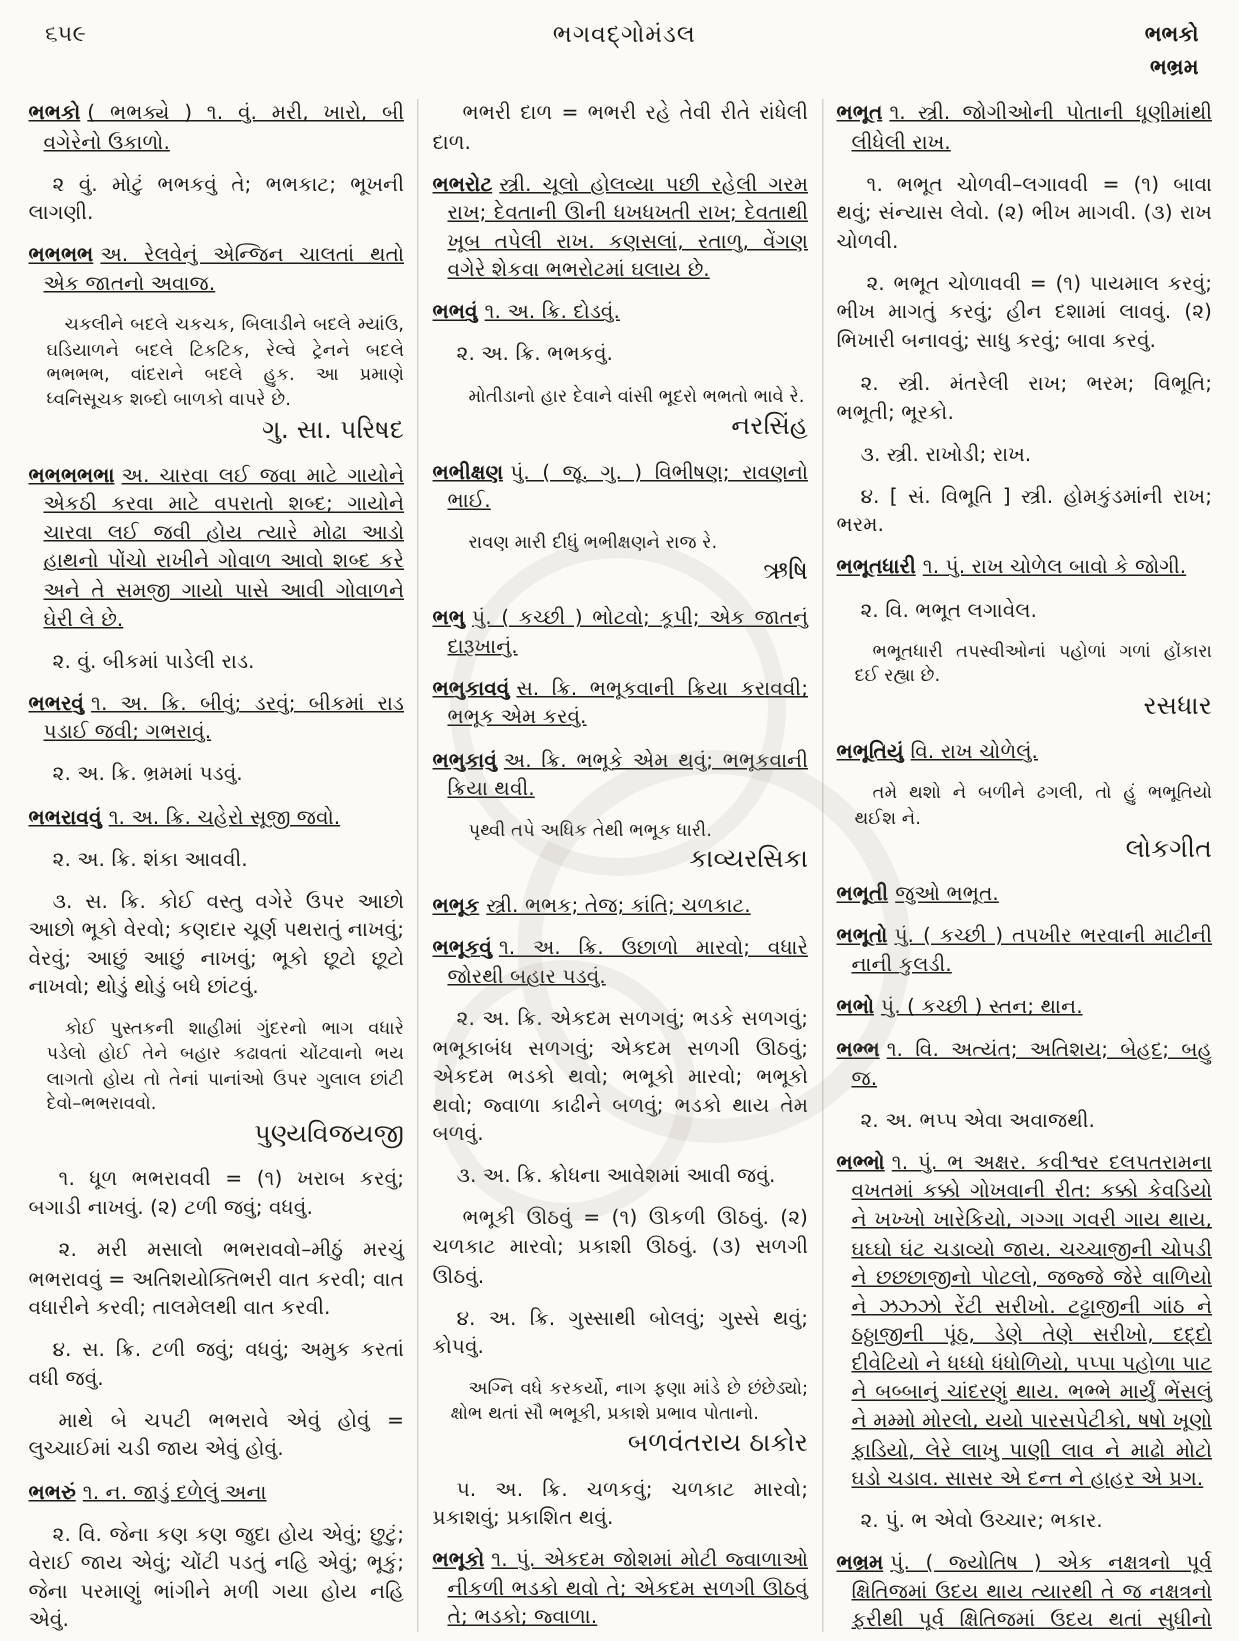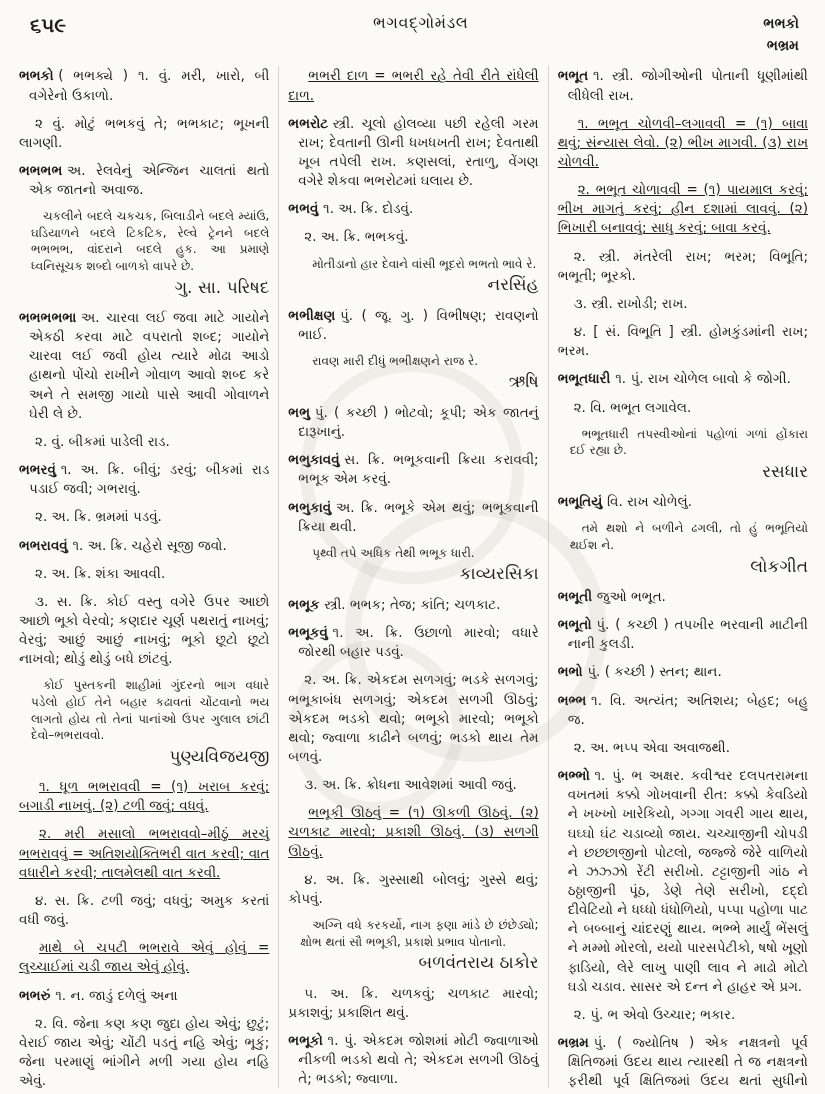--- a/index.html
+++ b/index.html
@@ -29,21 +29,21 @@
     pointer-events:none;
   }
   .wm1{left:300px;top:360px;width:200px;height:200px;}
   .wm2{left:345px;top:500px;width:230px;height:230px;border-width:16px;}
   .wm3{left:290px;top:640px;width:150px;height:150px;}
 
   .header{
     display:flex;justify-content:space-between;align-items:flex-start;
     padding:13px 26px 2px 30px;
   }
-  .pagenum{font-size:20px;font-weight:bold;}
+  .pagenum{font-size:15px;font-weight:normal;}
   .title{font-size:16px;font-weight:normal;letter-spacing:0.5px;transform:translateX(6px);}
   .guides{text-align:right;font-size:14px;font-weight:bold;line-height:1.55;}
 
   .cols{
     display:flex;align-items:stretch;
     padding:8px 8px 0 10px;
     height:1030px;
     box-sizing:border-box;
   }
   .col{
@@ -51,23 +51,23 @@
     padding:0 9px;
     font-size:13.5px;
     line-height:1.42;
     text-align:justify;
     overflow:hidden;
   }
   .col + .col{border-left:1px solid var(--rule);}
 
   .block{margin:0 0 9px 0;}
   .head{font-weight:bold;margin-right:0.35em;}
-  .entry{padding-left:10px;text-indent:-10px;}
+  .entry{padding-left:10px;text-indent:-10px;text-decoration:underline;}
   .sense{text-indent:16px;}
-  .idiom{text-indent:20px;text-decoration:underline;}
+  .idiom{text-indent:20px;}
   .note,.quote{
     font-size:12px;
     line-height:1.38;
     margin-left:12px;
     text-indent:12px;
   }
   .attr{
     display:block;
     text-align:right;
     font-size:17px;

